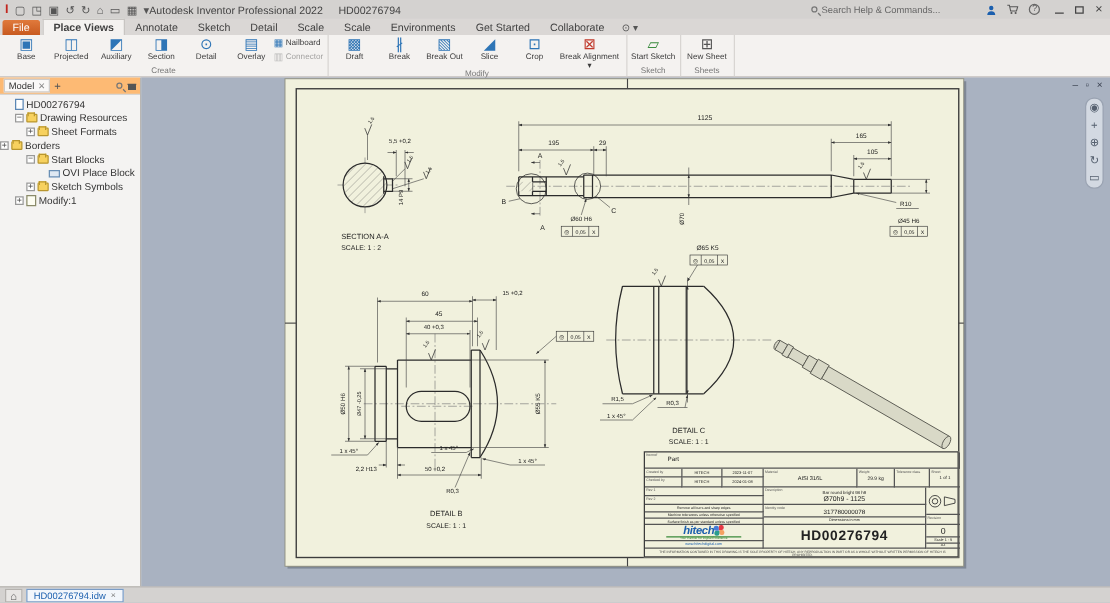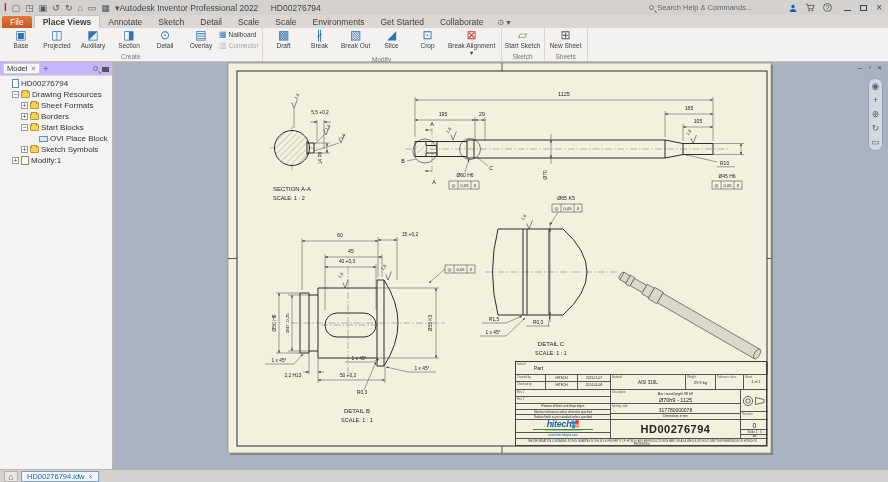--- a/index.html
+++ b/index.html
@@ -41,21 +41,21 @@
   .rbtn.wide { width:52px; }
   .smallcol { display:flex; flex-direction:column; justify-content:flex-start; gap:2px; padding-top:2px; }
   .sbtn { display:flex; align-items:center; gap:2px; font-size:6.5px; color:#3c3c3c; }
   .sbtn .ricon { font-size:8px; }
   .sbtn.disabled { opacity:.45; }
   .rgrouplabel { height:8px; font-size:6.5px; color:#777; text-align:center; line-height:8px; }
 
   
   .workspace { flex:1; display:flex; min-height:0; }
   .browser { width:113px; background:#f4f3f2; border-right:1px solid #b9b6b3; display:flex; flex-direction:column; font-size:8px; color:#333; flex:none; }
-  .bheader { height:14px; display:flex; align-items:center; border-bottom:1px solid #d8d5d2; padding:0 3px; gap:3px; background:#c4b5fd; }
+  .bheader { height:14px; display:flex; align-items:center; border-bottom:1px solid #d8d5d2; padding:0 3px; gap:3px; background:#fdba74; }
   .btab { display:flex; align-items:center; gap:3px; background:#f9f8f7; border:1px solid #cfccc9; padding:0 3px; height:11px; font-size:7.5px; }
   .btab .x { color:#888; font-size:7px; }
   .bplus { color:#555; font-size:9px; }
   .bhead-right { margin-left:auto; display:flex; gap:4px; align-items:center; }
   .i-menu { width:7px; height:5px; border-top:1px solid #555; box-shadow:0 2px 0 #555 inset, 0 4px 0 #555 inset; margin-top:1px;}
   .btree { flex:1; overflow:hidden; padding-top:2px; }
   .trow { display:flex; align-items:center; height:11px; gap:2px; white-space:nowrap; cursor:default; }
   .exp { width:7px; height:7px; border:1px solid #999; background:#fff; font-size:7px; line-height:6px; text-align:center; color:#444; flex:none; }
   .expspacer { width:7px; flex:none; }
   .ic { flex:none; position:relative; }
@@ -264,21 +264,21 @@
           <div class="trow" style="padding-left: 12px;">
             <span class="exp">−</span>
             <span class="ic ic-folder"></span>
             <span>Drawing Resources</span>
           </div>
           <div class="trow" style="padding-left: 21px;">
             <span class="exp">+</span>
             <span class="ic ic-folder"></span>
             <span>Sheet Formats</span>
           </div>
-          <div class="trow" style="padding-left: 21px;">
+          <div class="trow" style="">
             <span class="exp">+</span>
             <span class="ic ic-folder"></span>
             <span>Borders</span>
           </div>
           <div class="trow" style="padding-left: 21px;">
             <span class="exp">−</span>
             <span class="ic ic-folder"></span>
             <span>Start Blocks</span>
           </div>
           <div class="trow" style="padding-left: 30px;">

